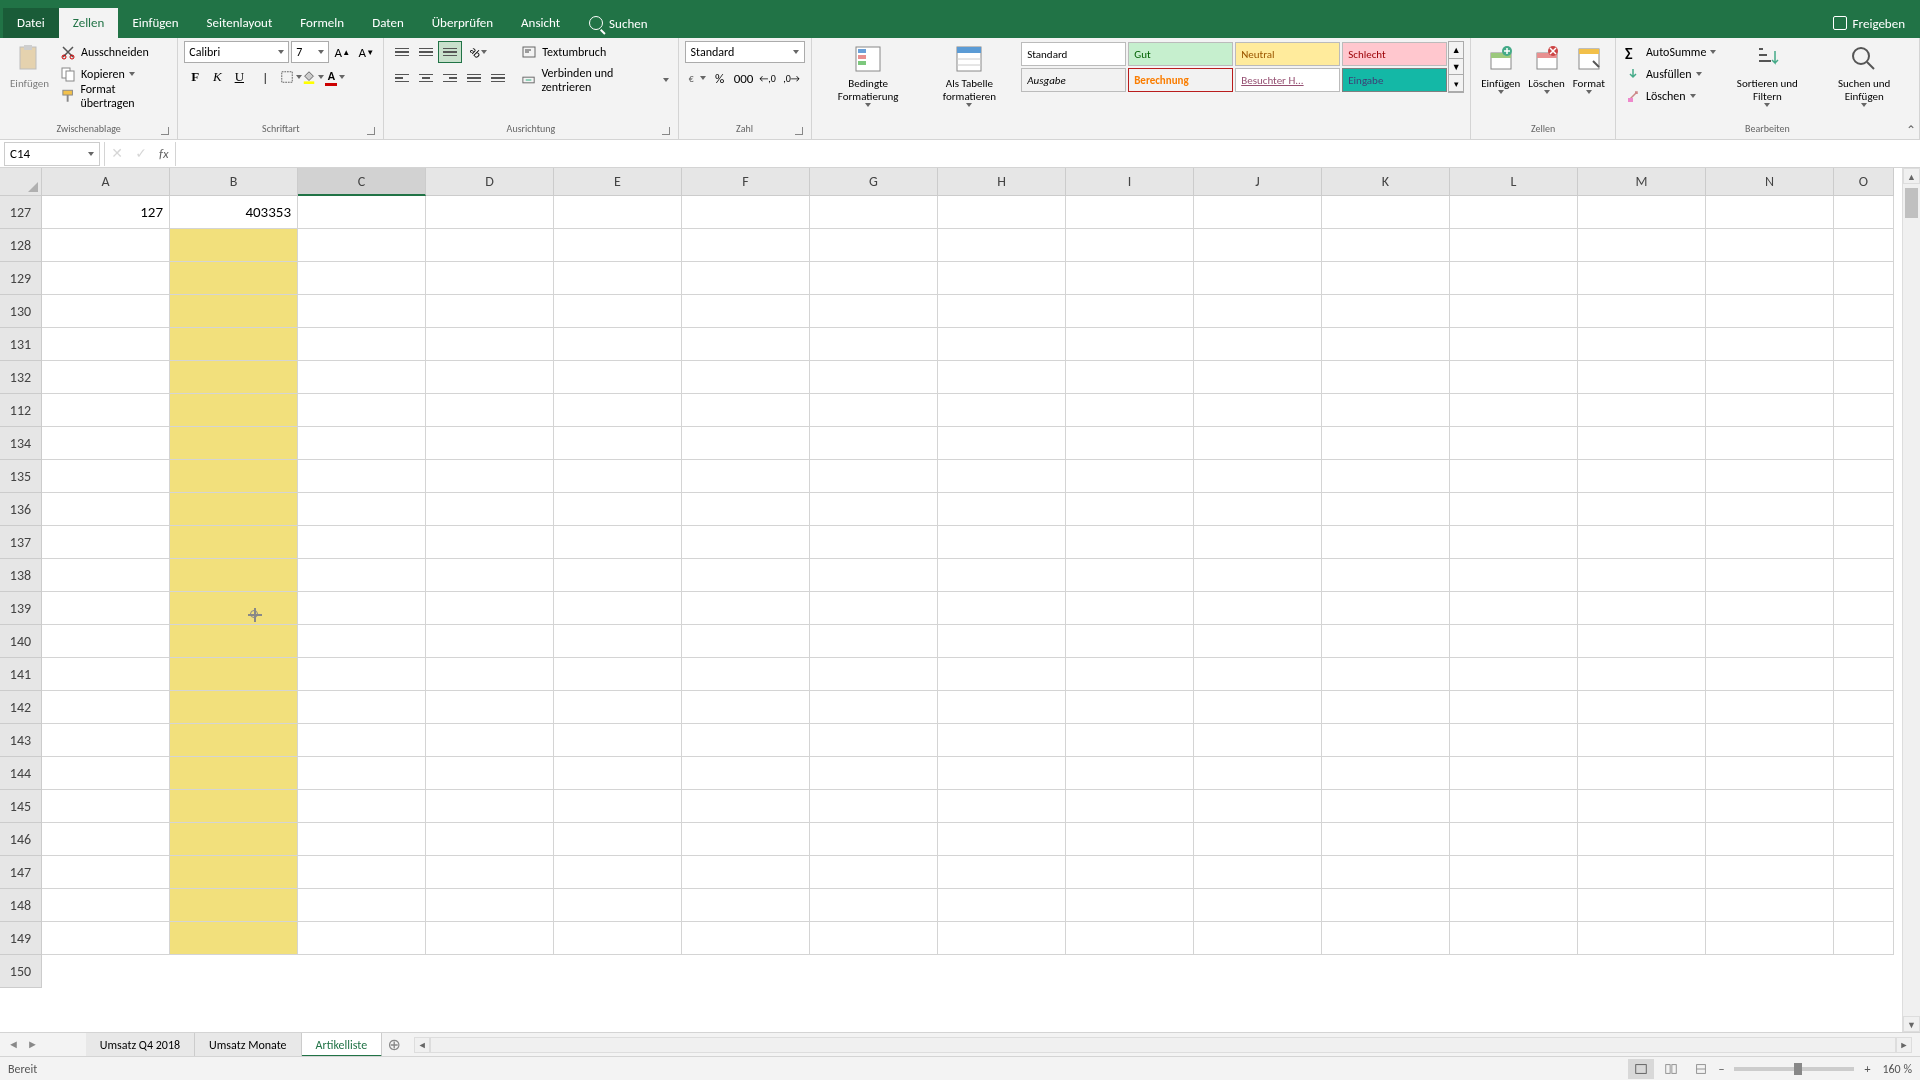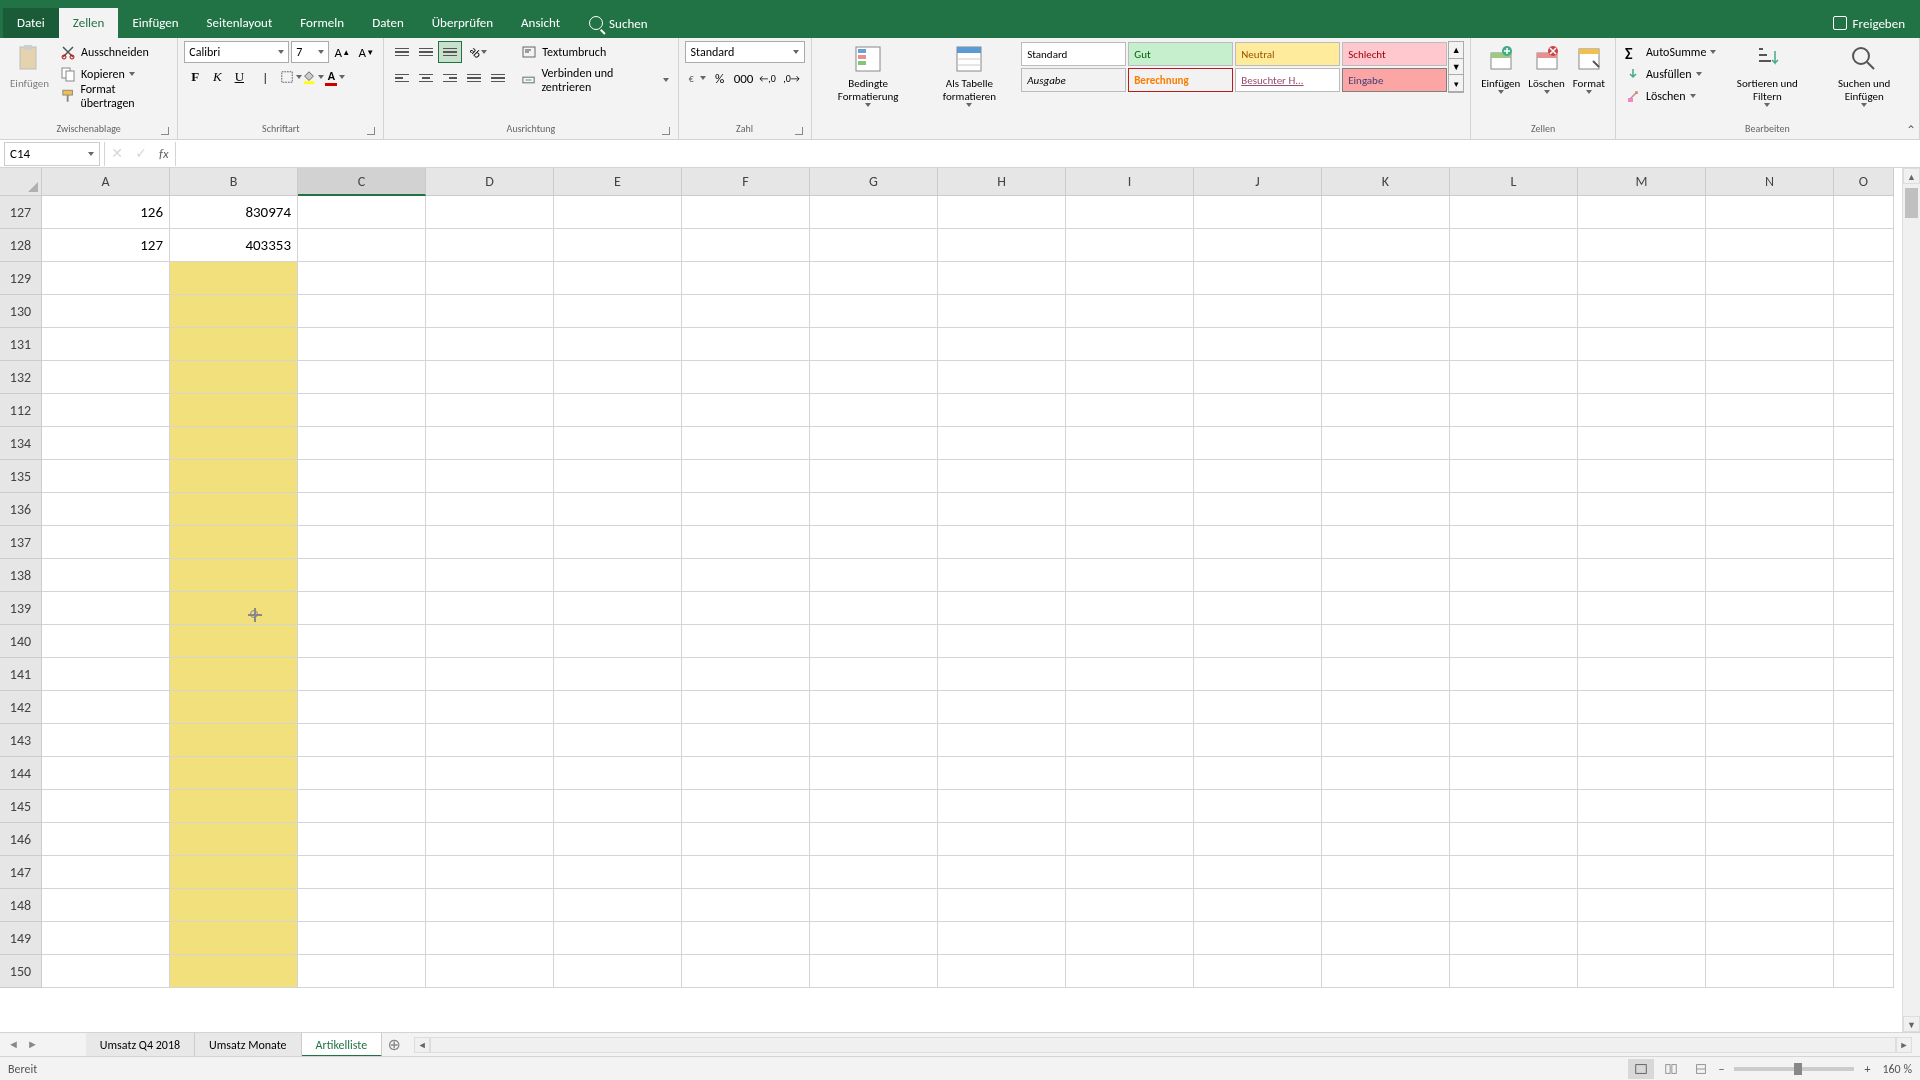--- a/index.html
+++ b/index.html
@@ -51,21 +51,21 @@
 .number-select { width: 120px; height: 22px; border: 1px solid #ababab; background: #fff; font-size: 12px; padding: 0 5px; display: flex; align-items: center; justify-content: space-between; }
 
 .style-btn { width: 105px; height: 24px; border: 1px solid #bbb; background: #fff; font-size: 11px; padding: 0 5px; display: flex; align-items: center; cursor: pointer; margin: 1px; }
 .style-standard { background: #fff; }
 .style-gut { background: #c6efce; color: #006100; }
 .style-neutral { background: #ffeb9c; color: #9c5700; }
 .style-schlecht { background: #ffc7ce; color: #9c0006; }
 .style-ausgabe { background: #f2f2f2; font-style: italic; font-weight: normal; }
 .style-berechnung { background: #f2f2f2; color: #fa7d00; font-weight: bold; border: 1px solid #b91c1c; }
 .style-besuchter { color: #954f72; text-decoration: underline; }
-.style-eingabe { background: #fca5a5; color: #3f3f76; border: 1px solid #7f7f7f; }
+.style-eingabe { background: #14b8a6; color: #3f3f76; border: 1px solid #7f7f7f; }
 .styles-grid { display: grid; grid-template-columns: repeat(4, 1fr); }
 .styles-scroller { display: flex; flex-direction: column; border: 1px solid #ababab; width: 16px; }
 .styles-scroller div { flex: 1; display: flex; align-items: center; justify-content: center; font-size: 9px; border-bottom: 1px solid #ababab; }
 
 .collapse-ribbon { position: absolute; right: 4px; bottom: 2px; font-size: 12px; color: #666; cursor: pointer; }
 
 
 .formula-area { height: 28px; display: flex; align-items: center; border-bottom: 1px solid #d4d4d4; }
 .name-box { width: 96px; height: 24px; border: 1px solid #ccc; margin: 0 4px; display: flex; align-items: center; padding: 0 5px; font-size: 13px; justify-content: space-between; }
 .fb-btn { width: 24px; height: 24px; display: flex; align-items: center; justify-content: center; color: #999; font-size: 14px; }
@@ -537,37 +537,20 @@
       <div class="row-header">144</div>
       <div class="row-header">145</div>
       <div class="row-header">146</div>
       <div class="row-header">147</div>
       <div class="row-header">148</div>
       <div class="row-header">149</div>
       <div class="row-header">150</div>
     </div>
   <div class="cells" id="cells">
       <div class="cell-row">
-        <div class="cell" style="width: 128px;">126</div>
-        <div class="cell" style="width: 128px;">830974</div>
-        <div class="cell" style="width: 128px;"></div>
-        <div class="cell" style="width: 128px;"></div>
-        <div class="cell" style="width: 128px;"></div>
-        <div class="cell" style="width: 128px;"></div>
-        <div class="cell" style="width: 128px;"></div>
-        <div class="cell" style="width: 128px;"></div>
-        <div class="cell" style="width: 128px;"></div>
-        <div class="cell" style="width: 128px;"></div>
-        <div class="cell" style="width: 128px;"></div>
-        <div class="cell" style="width: 128px;"></div>
-        <div class="cell" style="width: 128px;"></div>
-        <div class="cell" style="width: 128px;"></div>
-        <div class="cell" style="width: 60px;"></div>
-      </div>
-      <div class="cell-row">
         <div class="cell" style="width: 128px;">127</div>
         <div class="cell" style="width: 128px;">403353</div>
         <div class="cell" style="width: 128px;"></div>
         <div class="cell" style="width: 128px;"></div>
         <div class="cell" style="width: 128px;"></div>
         <div class="cell" style="width: 128px;"></div>
         <div class="cell" style="width: 128px;"></div>
         <div class="cell" style="width: 128px;"></div>
         <div class="cell" style="width: 128px;"></div>
         <div class="cell" style="width: 128px;"></div>

